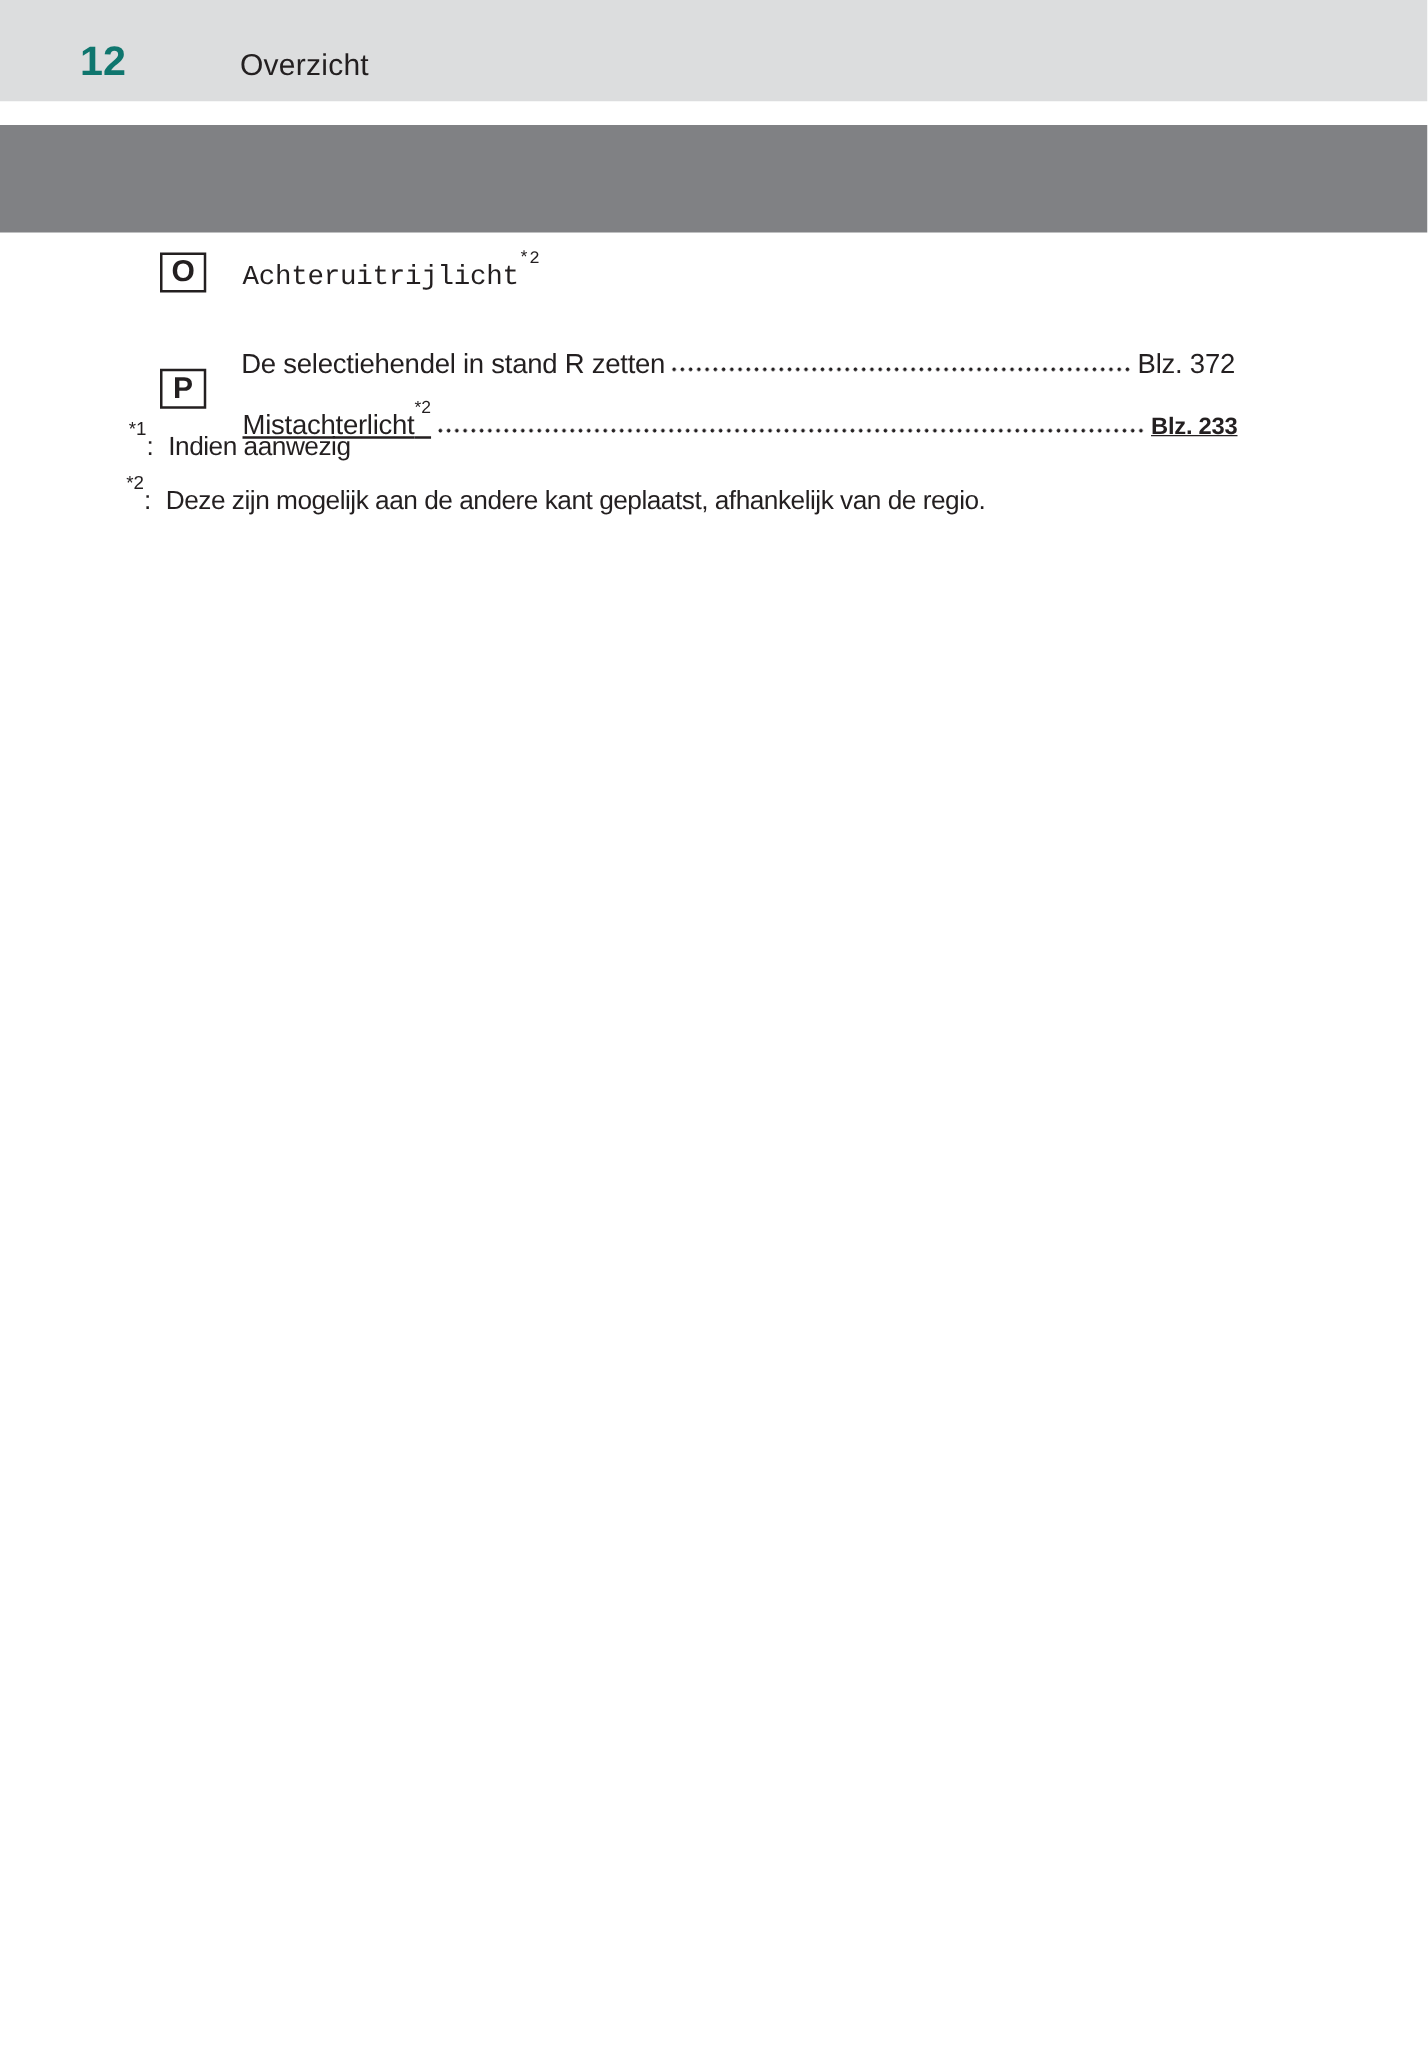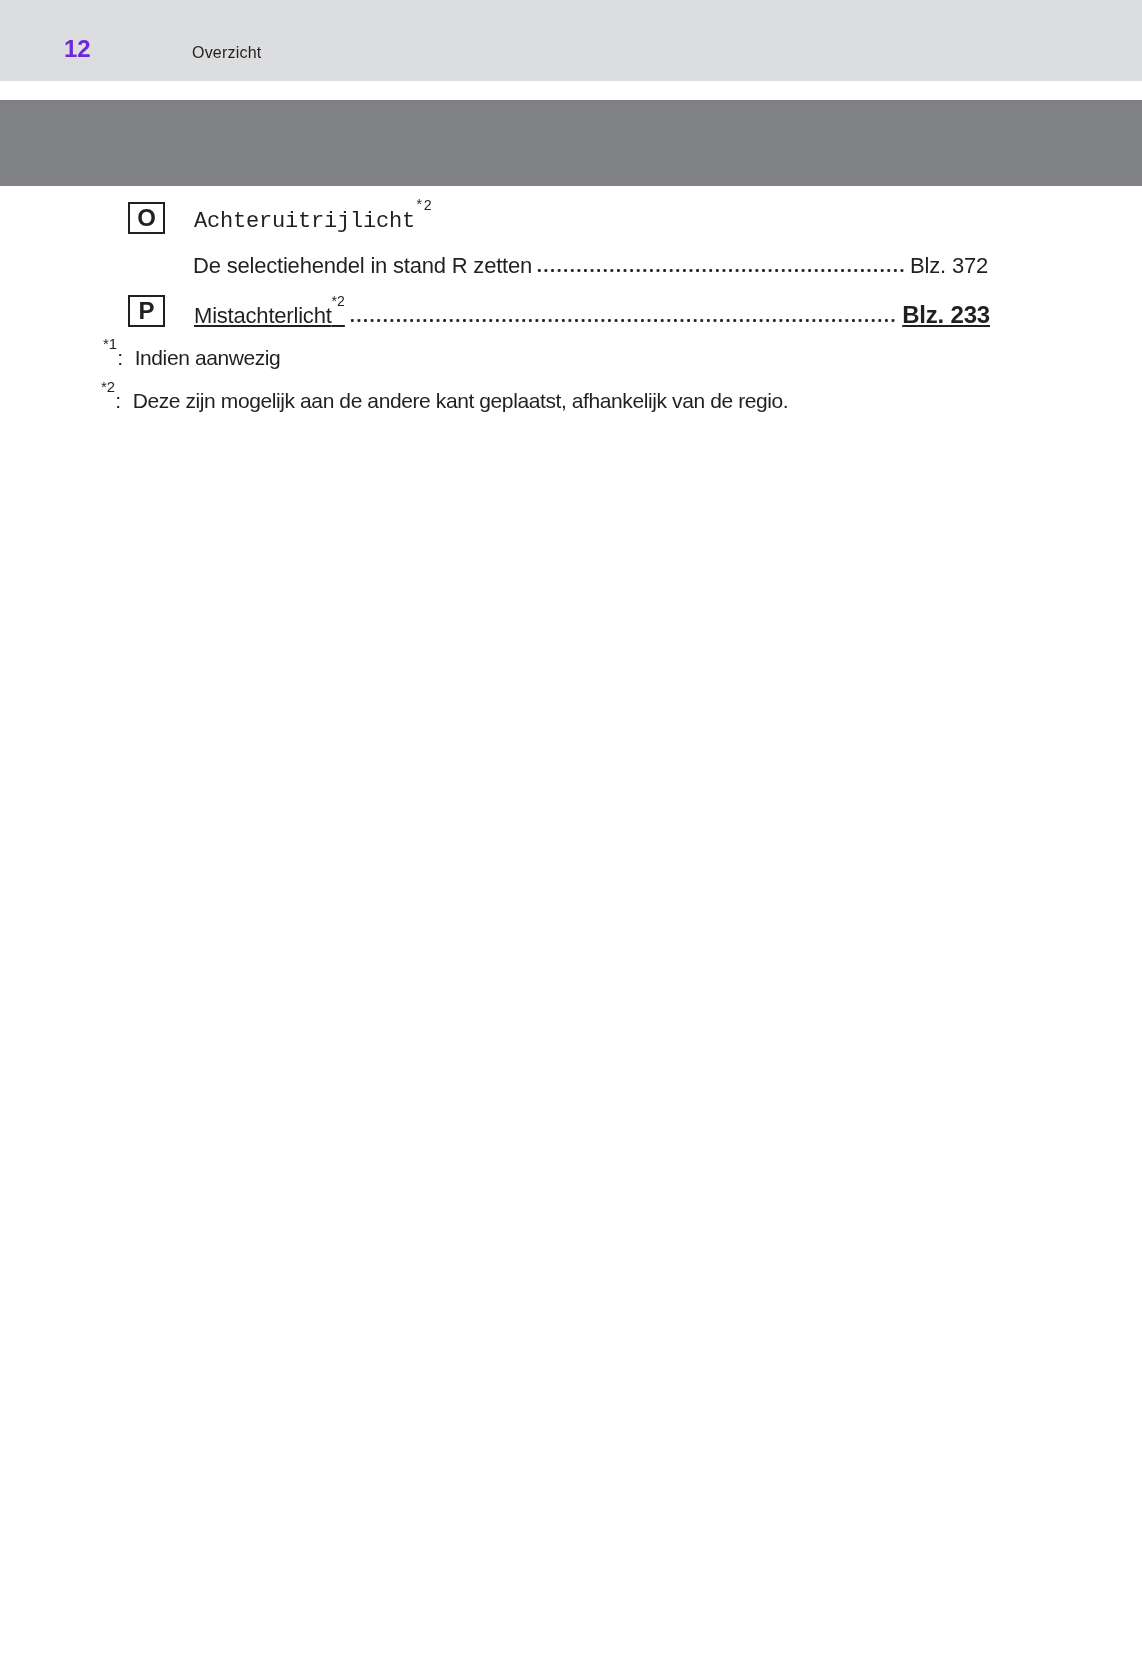--- a/index.html
+++ b/index.html
@@ -19,30 +19,30 @@
   
   .header-band {
     position: absolute;
     left: 0; top: 0;
     width: 1142px; height: 81px;
     background: #dcddde;
   }
   .page-number {
     position: absolute;
     left: 64px; top: 32px;
-    font-size: 24px;
+    font-size: 33px;
     line-height: 34px;
     font-weight: 700;
     letter-spacing: 0px;
-    color: #6d28d9;
+    color: #0f766e;
   }
   .section-title {
     position: absolute;
     left: 192px; top: 39px;
-    font-size: 16px;
+    font-size: 24px;
     line-height: 28px;
     font-weight: 400;
     letter-spacing: 0.2px;
     color: #231f20;
   }
 
   
   .gray-banner {
     position: absolute;
     left: 0; top: 100px;
@@ -72,20 +72,21 @@
     line-height: 28px;
     letter-spacing: -0.2px;
     white-space: nowrap;
     color: #231f20;
   }
   #row-o-label { left: 194px; top: 208px; font-family: Liberation Mono, monospace; }
 
   .toc-flex {
     display: flex;
     align-items: baseline;
+    margin-top: 25px;
   }
   #row-o-sub  { left: 193px; top: 252px; width: 795px; }
   #row-p      { left: 194px; top: 301px; width: 796px; text-decoration: underline; }
 
   sup.note-ref {
     font-size: 14px;
     letter-spacing: 0;
     position: relative;
     top: -9px;
     line-height: 0;
@@ -97,21 +98,21 @@
     height: 6px;
     margin: 0 5px 0 4px;
     background-image: radial-gradient(circle, #231f20 1.25px, rgba(0,0,0,0) 1.7px);
     background-size: 6.6px 5px;
     background-position: left bottom;
     background-repeat: repeat-x;
   }
   .page-ref { white-space: nowrap; }
   .page-ref.bold {
     font-weight: 700;
-    font-size: 24px;
+    font-size: 19px;
   }
 
   
   .footnote {
     position: absolute;
     font-size: 21px;
     line-height: 26px;
     letter-spacing: -0.4px;
     white-space: nowrap;
     color: #231f20;

